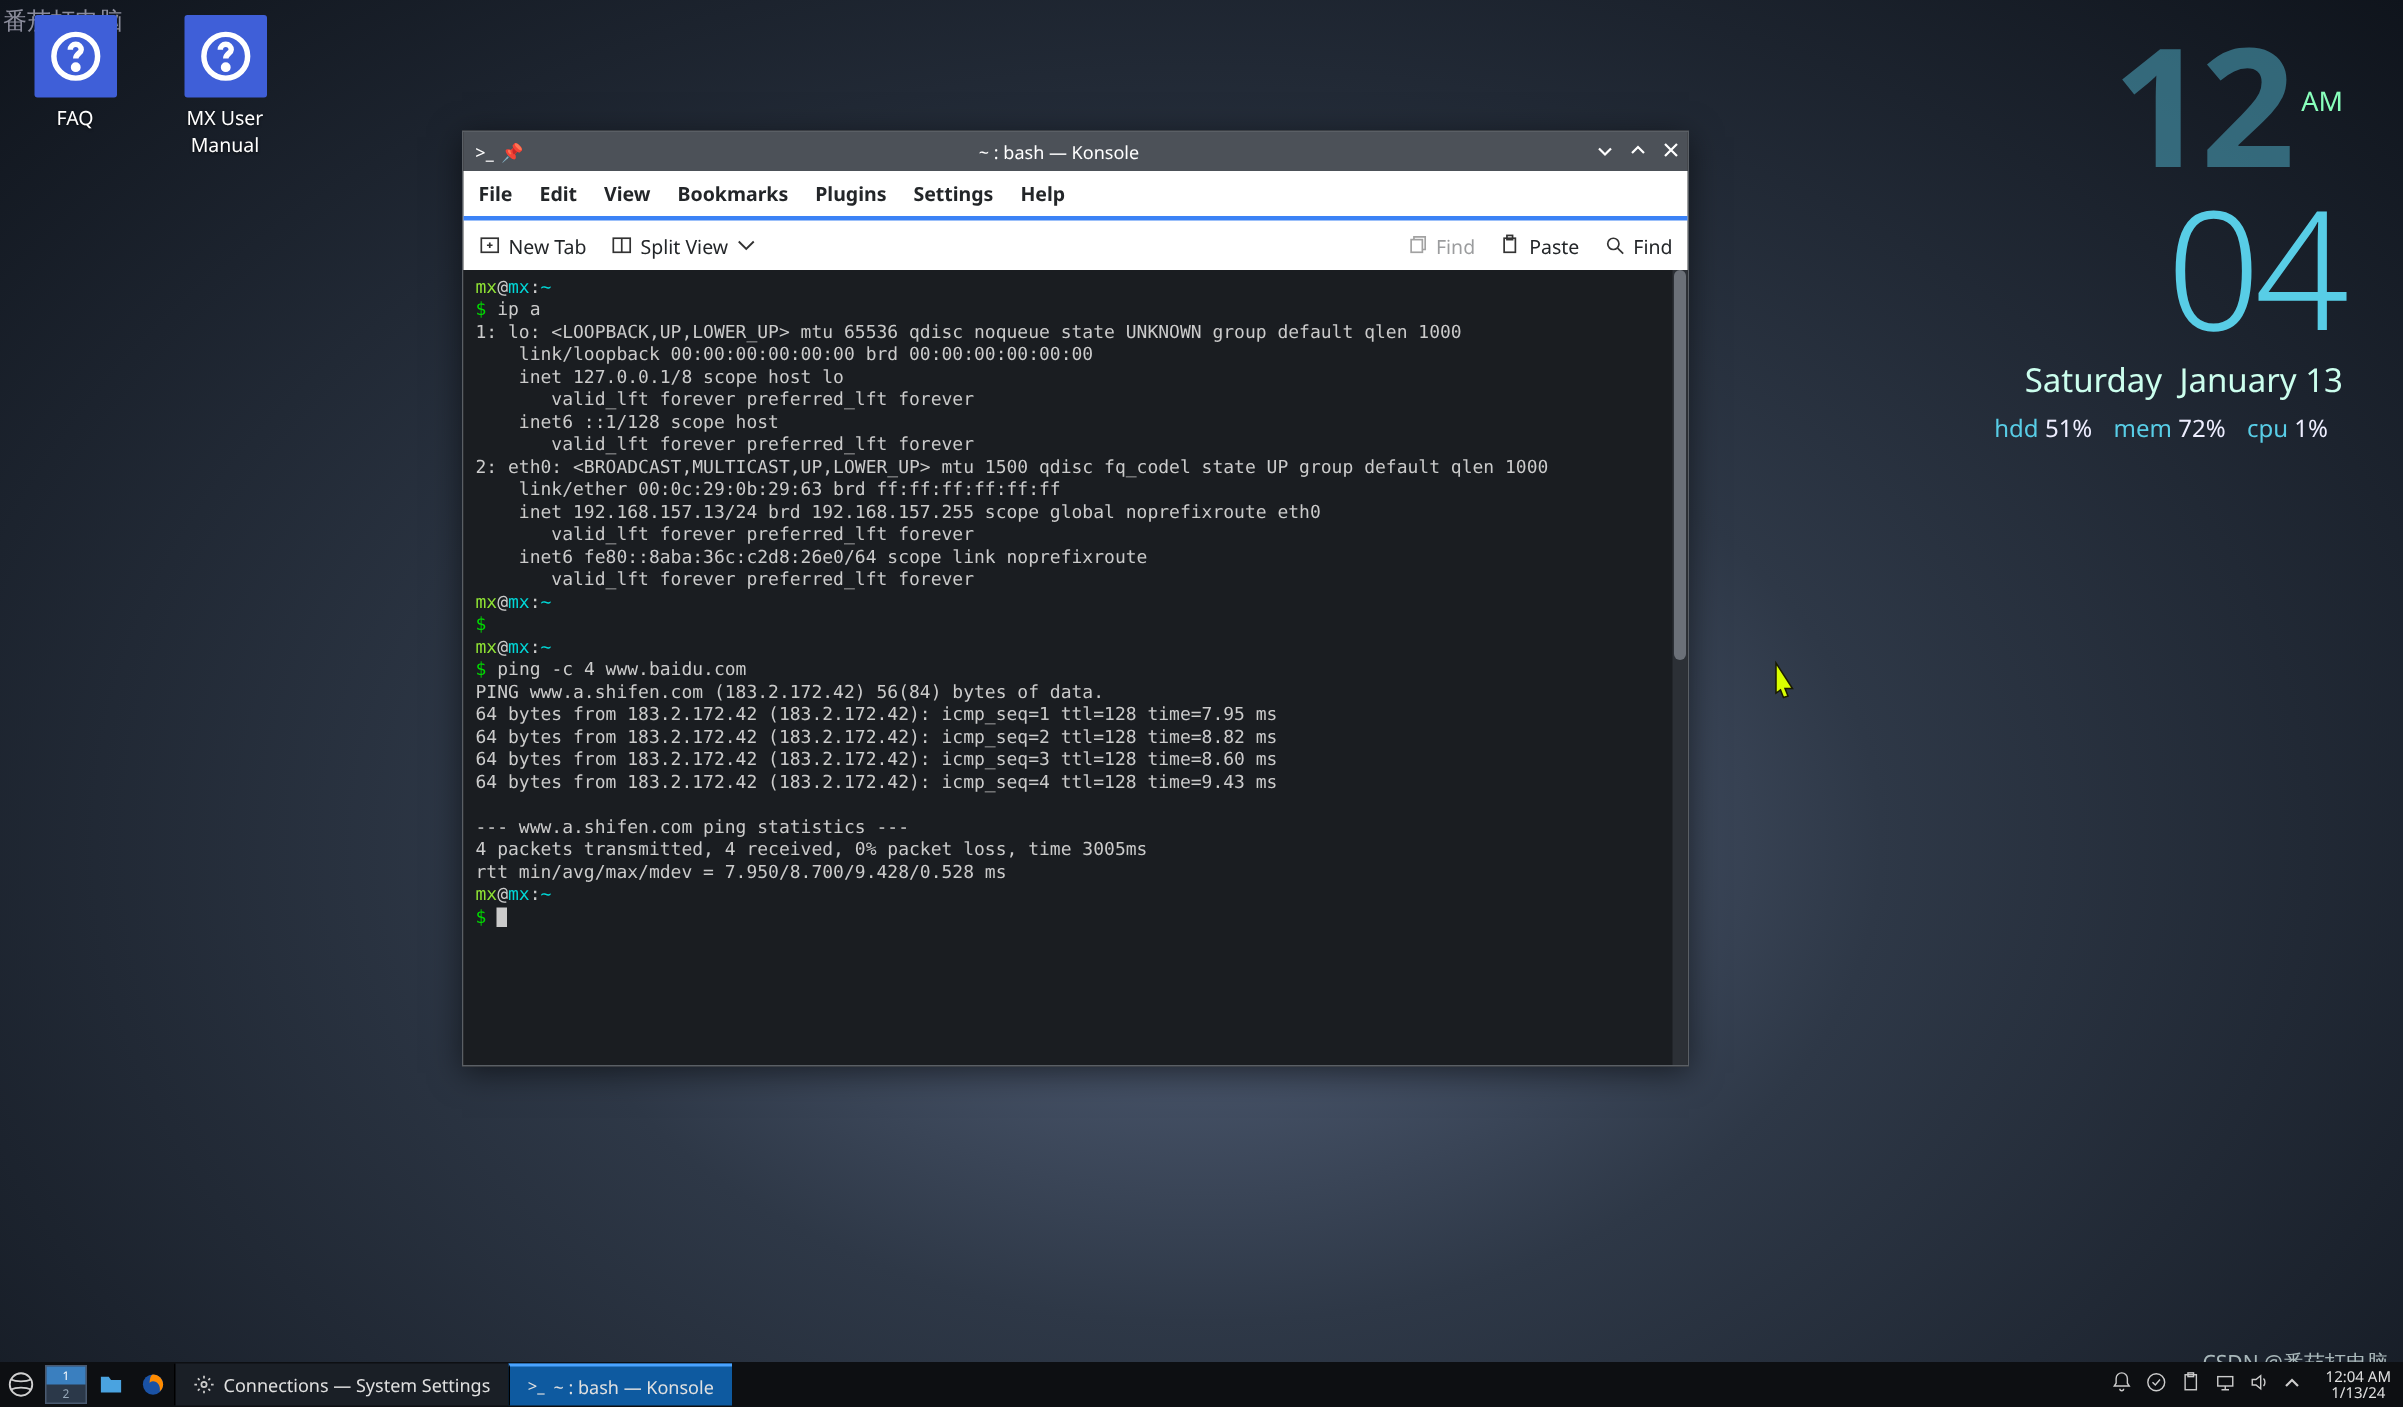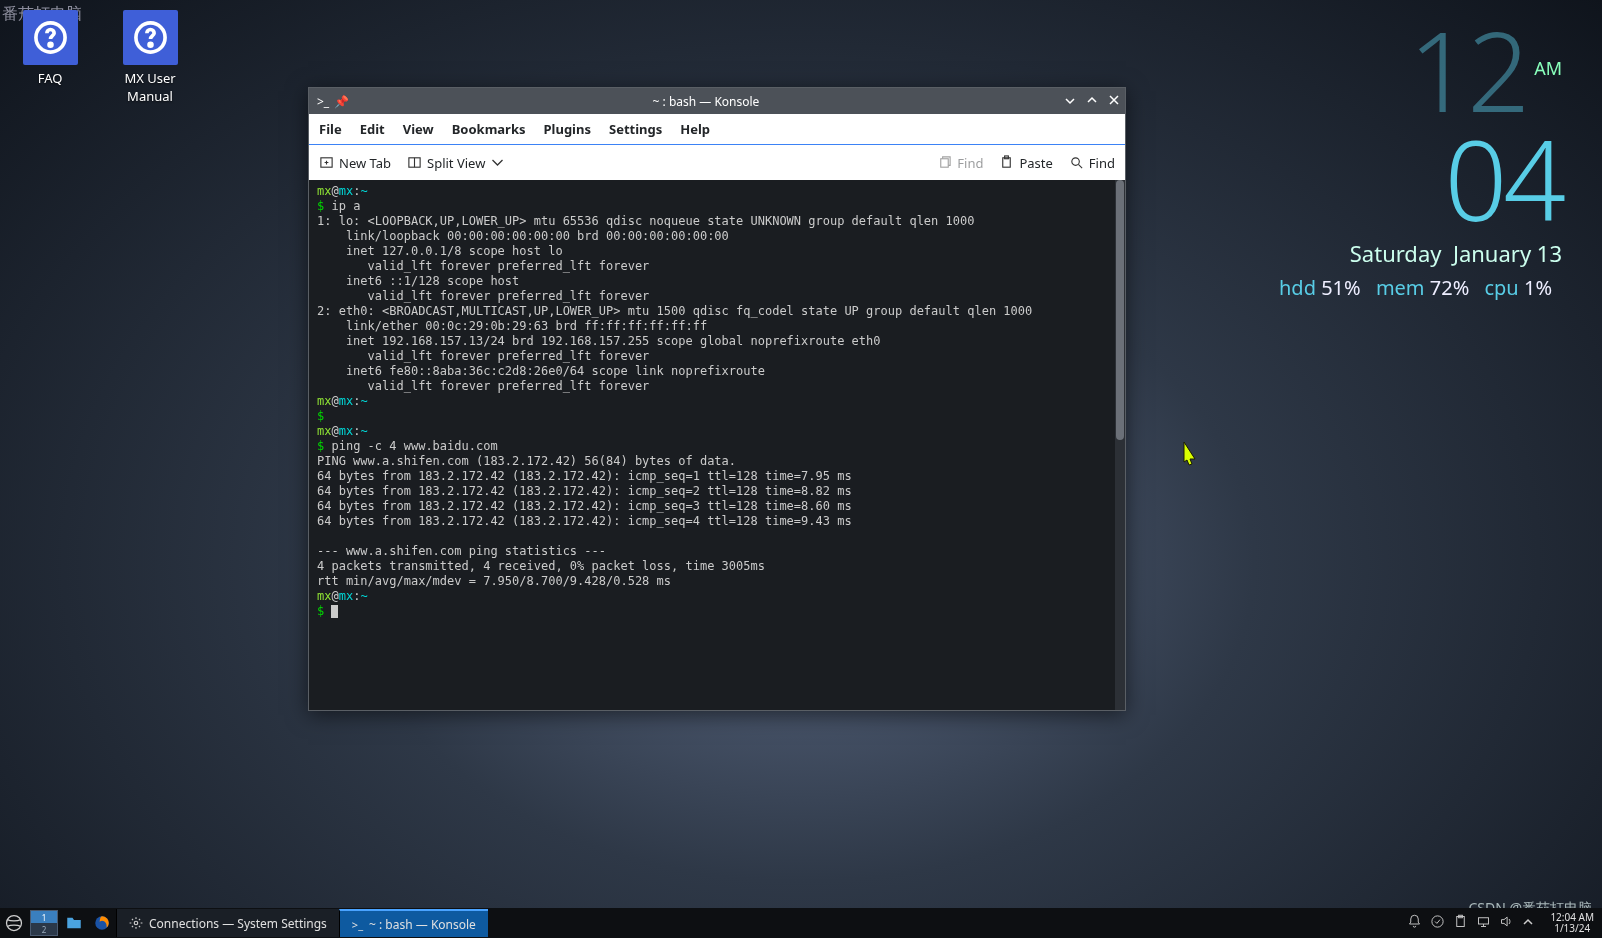--- a/index.html
+++ b/index.html
@@ -13,37 +13,37 @@
   .watermark-br { position:absolute; bottom:20px; right:10px; font-size:14px; color:#cdd; opacity:.8;}
   
   .desktop-icon { position:absolute; top:10px; width:100px; text-align:center; font-size:13px; cursor:pointer; }
   .desktop-icon .tile { width:55px; height:55px; background:#3f5fd8; margin:0 auto 4px; display:flex; align-items:center; justify-content:center; border-radius:2px;}
   .desktop-icon .tile svg { width:35px; height:35px; }
   .desktop-icon span { color:#fff; text-shadow:0 1px 2px #000a;}
   
   .clock { position:absolute; top:40px; right:40px; text-align:right; color:#b7e4ec; }
   .clock .row1 { display:flex; align-items:flex-start; justify-content:flex-end; }
   .clock .big { font-size:110px; font-weight:300; line-height:.9; letter-spacing:-4px;}
-  .clock .h { color:#52b5cf; opacity:.5; transform:translateY(-20px);}
+  .clock .h { color:#52b5cf; opacity:.5; transform:translateY(-20px);font-weight:bold;}
   .clock .m { color:#58cde6; transform:translateY(20px);}
   .clock .ampm { font-size:18px; color:#8fb; margin-left:8px; margin-top:16px;}
   .clock .date { margin-top:30px; font-size:22px; color:#cfe;}
-  .clock .stats { margin-top:6px; font-size:20px;}
+  .clock .stats { margin-top:6px; font-size:16px;}
   .clock .stats .lbl{ color:#58cde6;}
   .clock .stats .val{ color:#eef; margin-right:10px;}
   
   .window { position:absolute; left:308px; top:87px; width:818px; height:624px; background:#1e1e1e; border:1px solid #5a5f65; box-shadow:0 4px 20px #0008; display:flex; flex-direction:column; }
   .titlebar { height:26px; background:#4c5158; display:flex; align-items:center; color:#fff; font-size:12px; }
   .titlebar .ticon{ width:22px; text-align:center; padding-left:6px;}
   .titlebar .pin{ width:22px; text-align:center;}
   .titlebar .title{ flex:1; text-align:center;}
   .titlebar .wbtn{ width:22px; text-align:center; cursor:pointer;}
   .menubar { height:30px; background:#fff; color:#232629; display:flex; align-items:center; padding:0 10px; gap:18px; font-size:13px;}
   .menubar span{ cursor:pointer;font-weight:bold;}
-  .toolbar { height:36px; background:#fff; border-top:1px solid #3b82f6; color:#232629; display:flex; align-items:center; padding:0 10px; font-size:13px; gap:16px;}
+  .toolbar { height:36px; background:#fff; border-top:3px solid #3b82f6; color:#232629; display:flex; align-items:center; padding:0 10px; font-size:13px; gap:16px;}
   .toolbar .spacer{ flex:1;}
   .toolbar .tbtn { display:flex; align-items:center; gap:5px; cursor:pointer;}
   .toolbar .tbtn.disabled{ opacity:.45; cursor:default;}
   .toolbar svg{ width:15px;height:15px;}
   .termwrap { flex:1; display:flex; background:#1a1d21;}
   .terminal { flex:1; padding:4px 8px; font-family:"DejaVu Sans Mono","Consolas",monospace; font-size:12px; line-height:15px; white-space:pre; color:#cbcbcb; overflow:hidden;}
   .scroll { width:10px; background:#2c3036;}
   .scroll .thumb{ width:8px; margin:0 auto; height:260px; background:#6b7078; border-radius:4px;}
   .pu{color:#8fe234;} .pc{color:#00d7d7;} .pd{color:#00d700;}
   .cursor{ display:inline-block; width:7px; height:13px; background:#cbcbcb; vertical-align:middle;}

